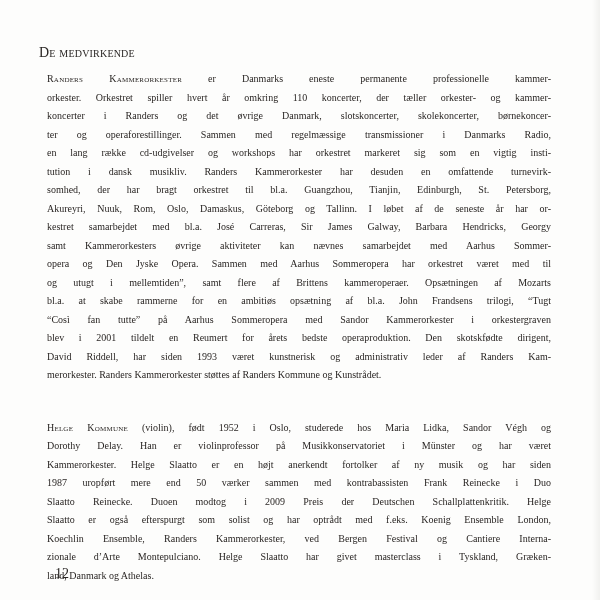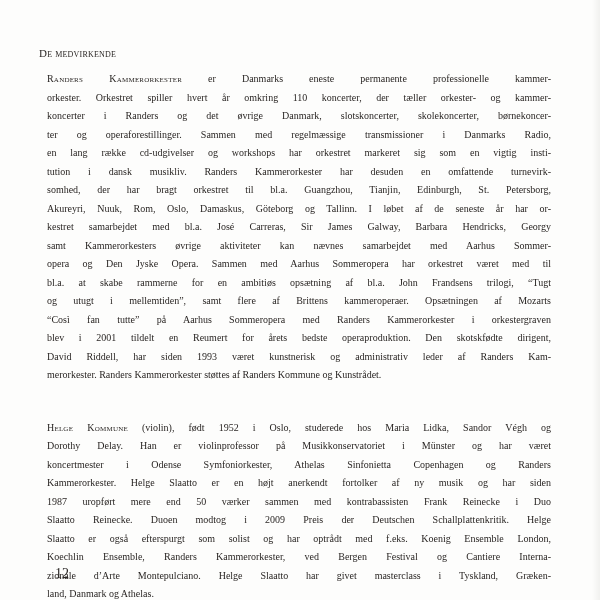--- a/index.html
+++ b/index.html
@@ -5,21 +5,21 @@
   html, body { margin: 0; padding: 0; }
   body {
     width: 600px; height: 600px; overflow: hidden;
     background: #fdfdfc;
     font-family: "Liberation Serif", "DejaVu Serif", serif;
     color: #2a2624;
     position: relative;
   }
   .page { position: absolute; left: 39px; top: 44px; width: 520px; }
   .heading {
-    font-size: 11px; line-height: 18px; margin: 0;
+    font-size: 14px; line-height: 18px; margin: 0;
     font-variant: small-caps; letter-spacing: 0.2px; font-weight: normal;
   }
   .para {
     font-size: 10px; line-height: 18.5px; margin: 8px;
   }
   .line { display: block; white-space: nowrap; text-align: justify; text-align-last: justify; }
   .line.last { text-align-last: left; }
   .sc { font-variant: small-caps; letter-spacing: 0.2px; }
   .gap { height: 18px; }
   .page-number { position: absolute; left: 55px; top: 566px; font-size: 14px; }
@@ -38,32 +38,31 @@
       <span class="line"><span>orkester. Orkestret spiller hvert år omkring 110 koncerter, der tæller orkester- og kammer-</span></span>
       <span class="line"><span>koncerter i Randers og det øvrige Danmark, slotskoncerter, skolekoncerter, børnekoncer-</span></span>
       <span class="line"><span>ter og operaforestillinger. Sammen med regelmæssige transmissioner i Danmarks Radio,</span></span>
       <span class="line"><span>en lang række cd-udgivelser og workshops har orkestret markeret sig som en vigtig insti-</span></span>
       <span class="line"><span>tution i dansk musikliv. Randers Kammerorkester har desuden en omfattende turnevirk-</span></span>
       <span class="line"><span>somhed, der har bragt orkestret til bl.a. Guangzhou, Tianjin, Edinburgh, St. Petersborg,</span></span>
       <span class="line"><span>Akureyri, Nuuk, Rom, Oslo, Damaskus, Göteborg og Tallinn. I løbet af de seneste år har or-</span></span>
       <span class="line"><span>kestret samarbejdet med bl.a. José Carreras, Sir James Galway, Barbara Hendricks, Georgy</span></span>
       <span class="line"><span>samt Kammerorkesters øvrige aktiviteter kan nævnes samarbejdet med Aarhus Sommer-</span></span>
       <span class="line"><span>opera og Den Jyske Opera. Sammen med Aarhus Sommeropera har orkestret været med til</span></span>
+      <span class="line"><span>og utugt i mellemtiden”, samt flere af Brittens kammeroperaer. Opsætningen af Mozarts</span></span>
       <span class="line"><span>bl.a. at skabe rammerne for en ambitiøs opsætning af bl.a. John Frandsens trilogi, “Tugt</span></span>
-      <span class="line"><span>og utugt i mellemtiden”, samt flere af Brittens kammeroperaer. Opsætningen af Mozarts</span></span>
-      <span class="line"><span>“Così fan tutte” på Aarhus Sommeropera med Randers Kammerorkester i orkestergraven</span></span>
+      <span class="line"><span>“Così fan tutte” på Aarhus Sommeropera med Sandor Kammerorkester i orkestergraven</span></span>
       <span class="line"><span>blev i 2001 tildelt en Reumert for årets bedste operaproduktion. Den skotskfødte dirigent,</span></span>
       <span class="line"><span>David Riddell, har siden 1993 været kunstnerisk og administrativ leder af Randers Kam-</span></span>
       <span class="line last"><span>merorkester. Randers Kammerorkester støttes af Randers Kommune og Kunstrådet.</span></span>
     </p>
   <div class="gap"></div>
   <p class="para">
       <span class="line"><span class="sc">Helge Kommune</span><span> (violin), født 1952 i Oslo, studerede hos Maria Lidka, Sandor Végh og</span></span>
       <span class="line"><span>Dorothy Delay. Han er violinprofessor på Musikkonservatoriet i Münster og har været</span></span>
-      <span class="line"><span>koncertmester i Odense Symfoniorkester, Athelas Sinfonietta Copenhagen og Randers</span></span>
       <span class="line"><span>Kammerorkester. Helge Slaatto er en højt anerkendt fortolker af ny musik og har siden</span></span>
       <span class="line"><span>1987 uropført mere end 50 værker sammen med kontrabassisten Frank Reinecke i Duo</span></span>
       <span class="line"><span>Slaatto Reinecke. Duoen modtog i 2009 Preis der Deutschen Schallplattenkritik. Helge</span></span>
       <span class="line"><span>Slaatto er også efterspurgt som solist og har optrådt med f.eks. Koenig Ensemble London,</span></span>
       <span class="line"><span>Koechlin Ensemble, Randers Kammerorkester, ved Bergen Festival og Cantiere Interna-</span></span>
       <span class="line"><span>zionale d’Arte Montepulciano. Helge Slaatto har givet masterclass i Tyskland, Græken-</span></span>
       <span class="line last"><span>land, Danmark og Athelas.</span></span>
     </p>
 </div>
 

